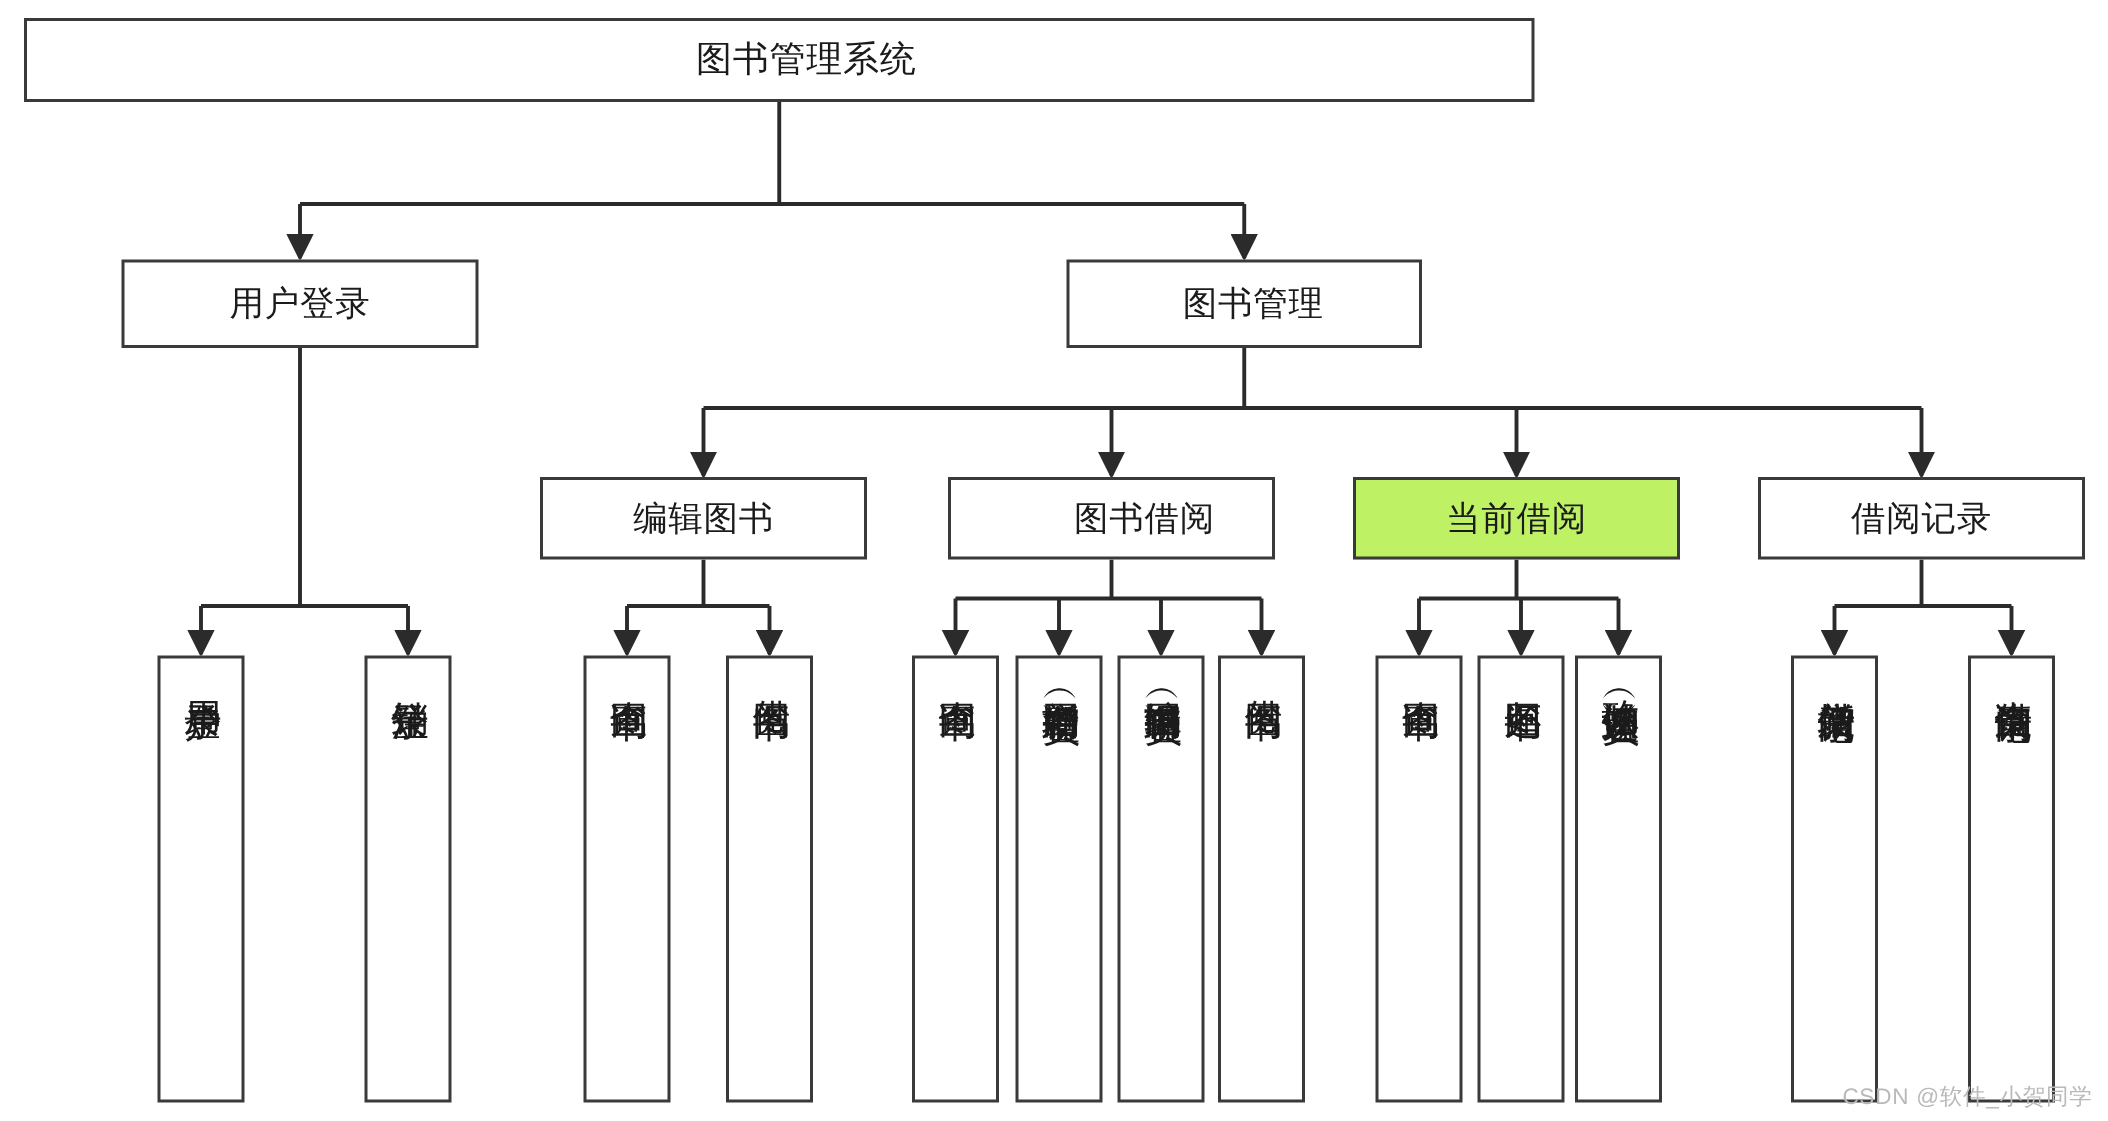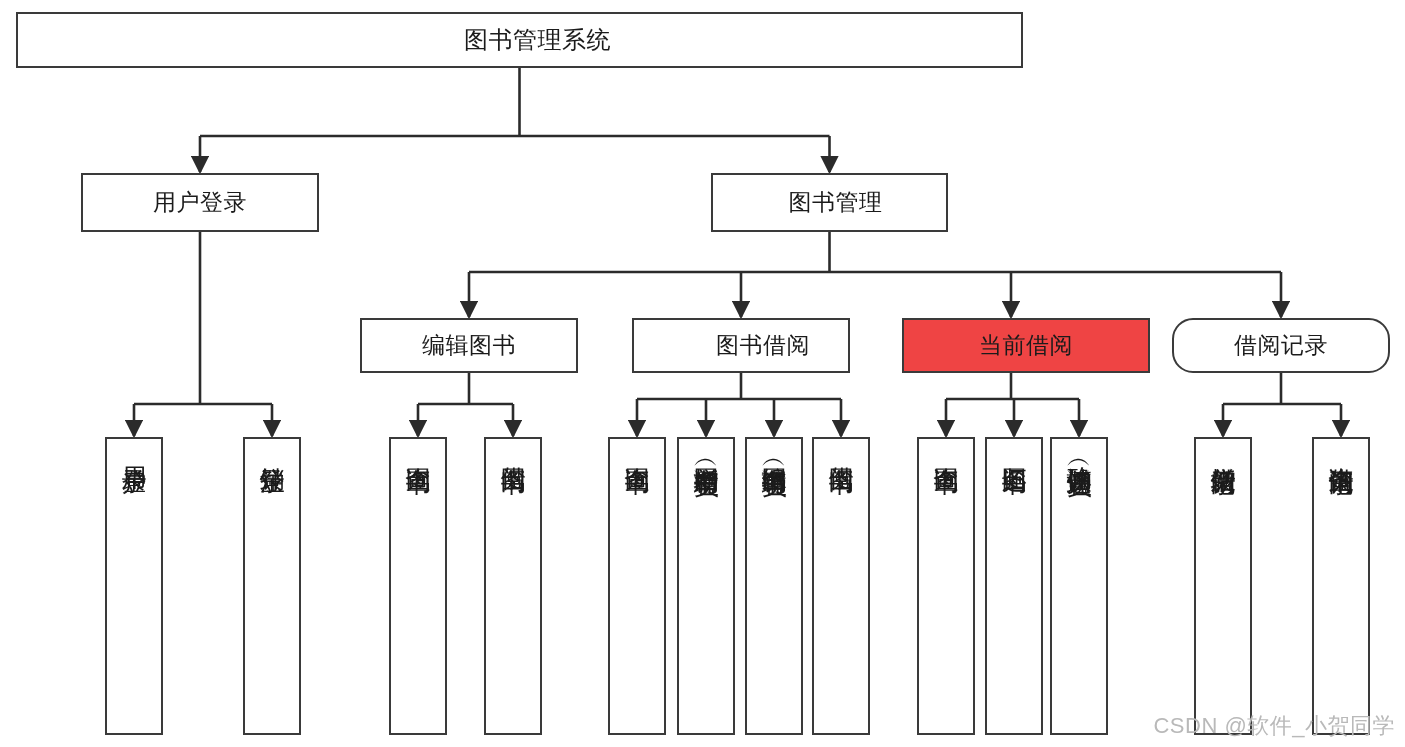--- a/index.html
+++ b/index.html
@@ -58,21 +58,21 @@
     line-height: 1.02;
     letter-spacing: 1px;
     white-space: nowrap;
   }
   .node.root .label { font-size: 24px; }
 
   #watermark {
     position: absolute;
     right: 10px;
     bottom: 6px;
-    font-size: 22px;
+    font-size: 15px;
     color: #b9b9b9;
     letter-spacing: 0.5px;
     white-space: nowrap;
     user-select: none;
   }
 </style>
 </head>
 <body>
 
 <div id="canvas">
@@ -129,24 +129,24 @@
       </div>
       <div class="node horiz" style="left: 711px; top: 173px; width: 237px; height: 59px; border-color: rgb(58, 58, 58); background: rgb(255, 255, 255); color: rgb(27, 27, 27); padding-left: 12px;">
         <span class="label">图书管理</span>
       </div>
       <div class="node horiz" style="left: 360px; top: 318px; width: 218px; height: 55px; border-color: rgb(58, 58, 58); background: rgb(255, 255, 255); color: rgb(27, 27, 27);">
         <span class="label">编辑图书</span>
       </div>
       <div class="node horiz" style="left: 632px; top: 318px; width: 218px; height: 55px; border-color: rgb(58, 58, 58); background: rgb(255, 255, 255); color: rgb(27, 27, 27); padding-left: 44px;">
         <span class="label">图书借阅</span>
       </div>
-      <div class="node horiz" style="left: 902px; top: 318px; width: 248px; height: 55px; border-color: rgb(58, 58, 58); background: #ef4444; color: rgb(27, 27, 27);">
+      <div class="node horiz" style="left: 902px; top: 318px; width: 218px; height: 55px; border-color: rgb(58, 58, 58); background: #bef264; color: rgb(27, 27, 27);">
         <span class="label">当前借阅</span>
       </div>
-      <div class="node horiz" style="left: 1172px; top: 318px; width: 218px; height: 55px; border-color: rgb(58, 58, 58); background: rgb(255, 255, 255); color: rgb(27, 27, 27); border-radius: 21px;">
+      <div class="node horiz" style="left: 1172px; top: 318px; width: 218px; height: 55px; border-color: rgb(58, 58, 58); background: rgb(255, 255, 255); color: rgb(27, 27, 27);">
         <span class="label">借阅记录</span>
       </div>
       <div class="node vert" style="left: 105px; top: 437px; width: 58px; height: 298px; border-color: rgb(58, 58, 58); background: rgb(255, 255, 255); color: rgb(27, 27, 27);">
         <span class="label">用户登录</span>
       </div>
       <div class="node vert" style="left: 243px; top: 437px; width: 58px; height: 298px; border-color: rgb(58, 58, 58); background: rgb(255, 255, 255); color: rgb(27, 27, 27);">
         <span class="label">注销登录</span>
       </div>
       <div class="node vert" style="left: 389px; top: 437px; width: 58px; height: 298px; border-color: rgb(58, 58, 58); background: rgb(255, 255, 255); color: rgb(27, 27, 27);">
         <span class="label">查询图书</span>

